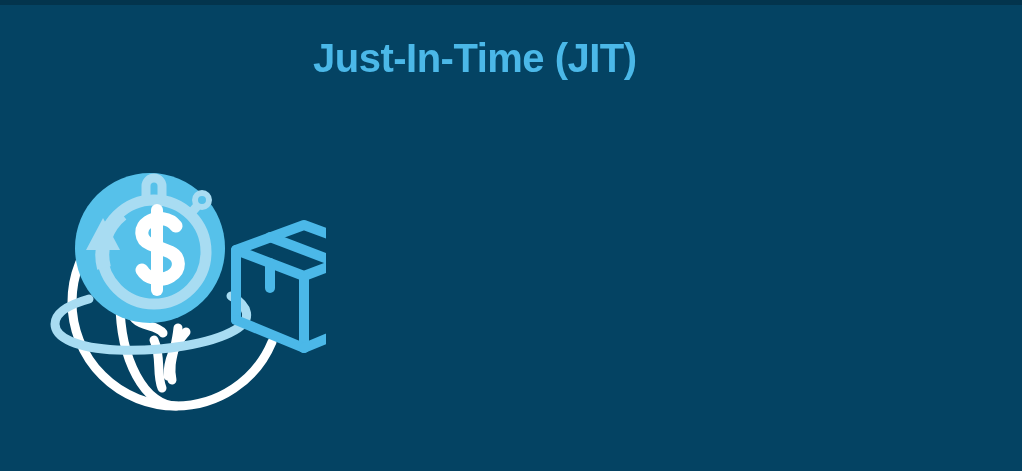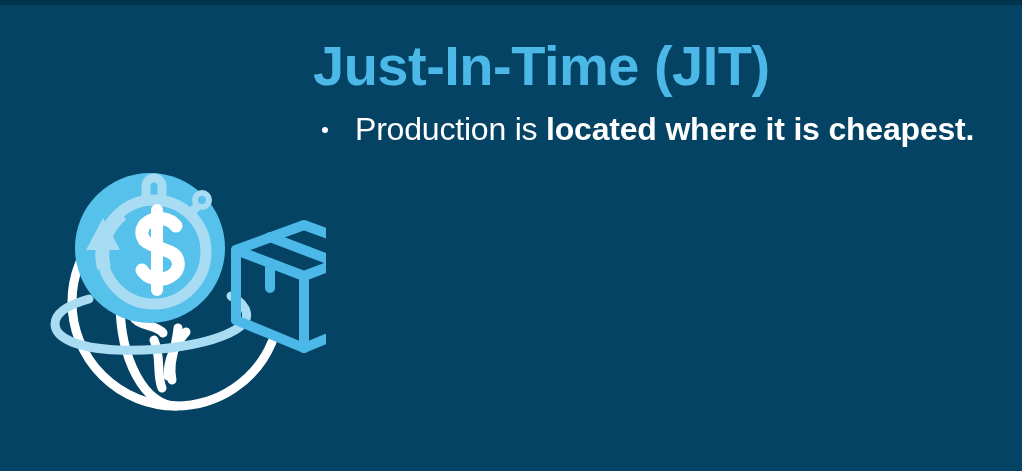--- a/index.html
+++ b/index.html
@@ -48,21 +48,21 @@
 
   
   #content {
     position: absolute;
     left: 313px;
     top: 38px;
     width: 690px;
   }
 
   #title {
-    font-size: 56px;
+    font-size: 40px;
     font-weight: bold;
     color: #4bb8e8;
     letter-spacing: -0.5px;
     line-height: 1.0;
     margin: 0 0 12px 0;
     white-space: nowrap;
   }
 
   #bullets {
     list-style: none;
@@ -192,21 +192,17 @@
   </div>
 
   <div id="content">
 
     <h1 id="title">Just-In-Time (JIT)</h1>
 
     <ul id="bullets">
 
 
 
-      <li class="bullet">
-        <span class="bullet-marker"></span>
-        <span>Production is </span><span class="b">located where it is cheapest.</span>
-      </li>
 
     </ul>
   </div>
 
 </div>
 
 </body></html>

